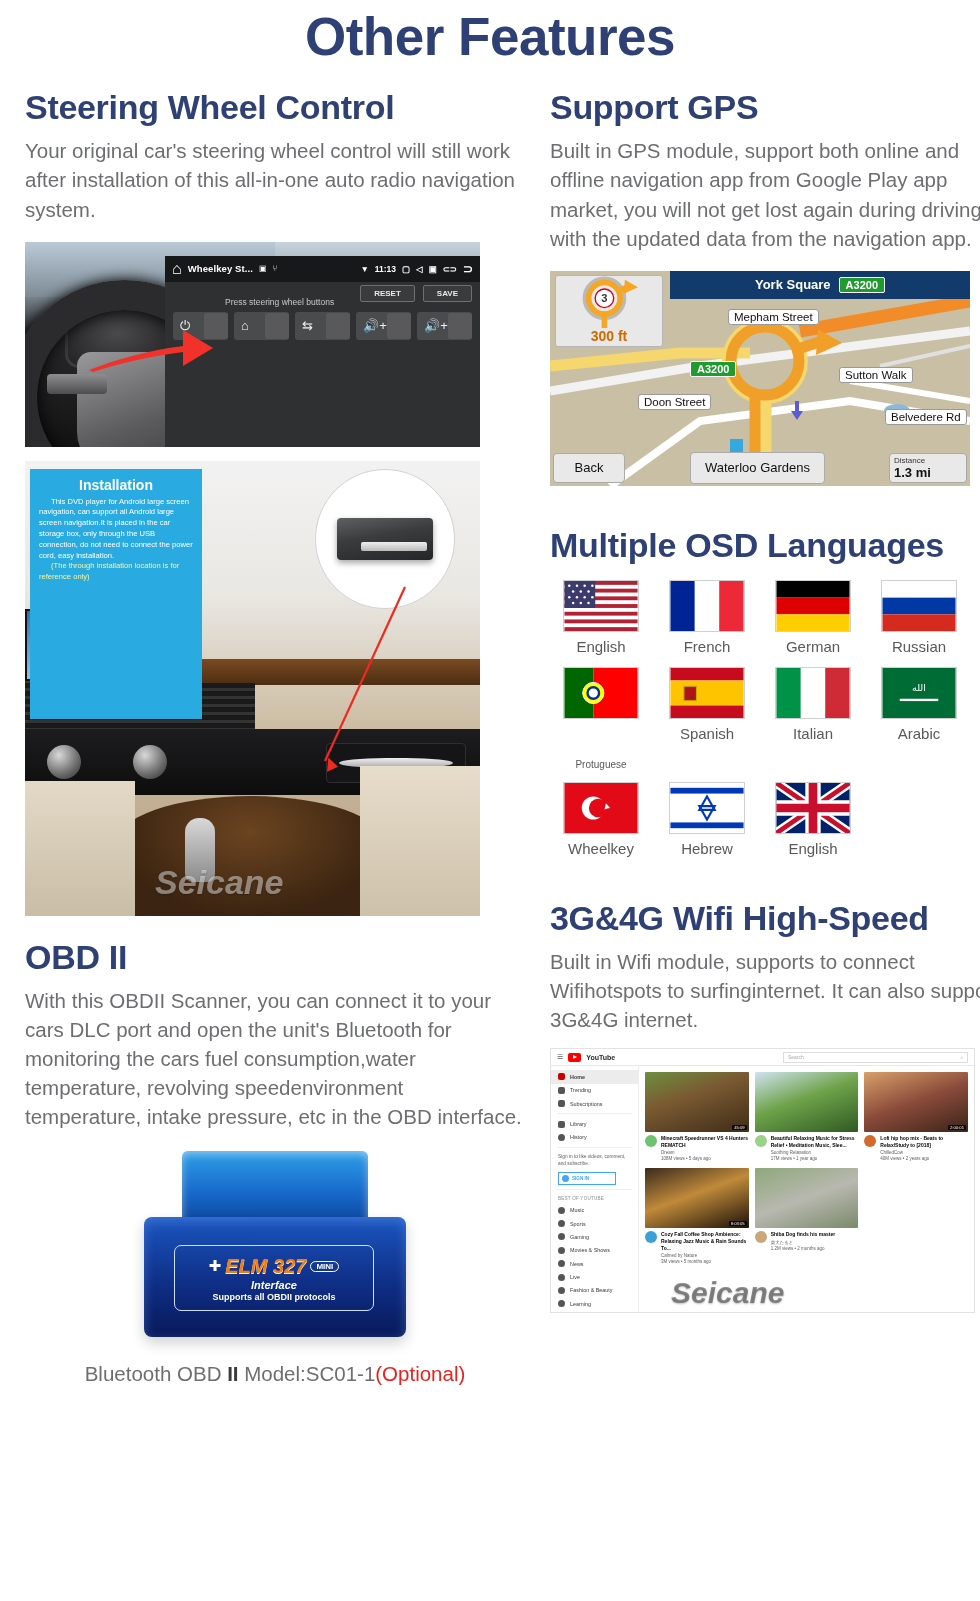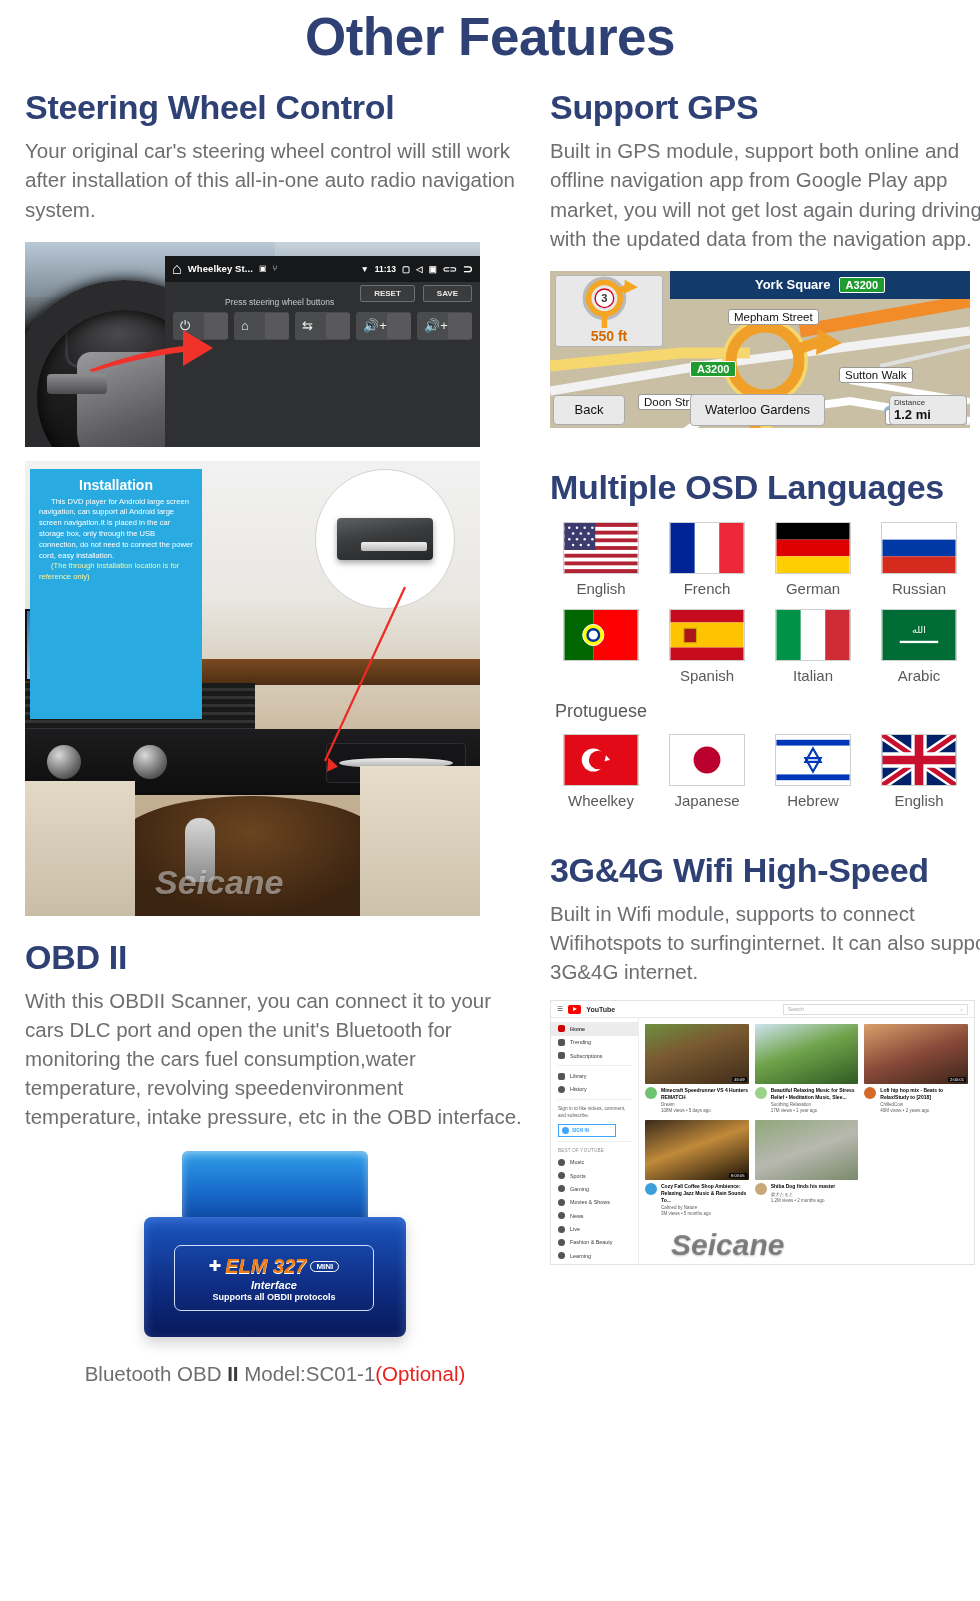--- a/index.html
+++ b/index.html
@@ -99,21 +99,21 @@
   .ap-keys { display:flex; gap:6px; padding:6px 8px; }
   .ap-key {
     width:56px; height:28px; background:#4a4b4d; border-radius:3px;
     display:flex; align-items:center; color:#f0f0f0;
     padding-left:7px; font-size:13px;
   }
   .ap-key .kbox { width:24px; height:26px; background:#59595b; margin-left:auto; border-radius:2px;}
 
   
   .map {
-    position:relative; width:420px; height:157px; margin-top:18px;
+    position:relative; width:420px; height:215px; margin-top:18px;
     background:#f0abfc; overflow:hidden;
     font-family:"Liberation Sans", sans-serif;
   }
   .map-header {
     position:absolute; left:120px; right:0; top:0; height:28px;
     background:#123a6b; color:#fff; display:flex; align-items:center;
     justify-content:center; gap:8px; font-size:13px; font-weight:bold;
     z-index:5;
   }
   .road-badge {
@@ -232,21 +232,21 @@
   
   .flags {
     display:grid; grid-template-columns:repeat(4,1fr);
     row-gap:12px; column-gap:4px; margin-top:16px; width:420px;
   }
   .flag-cell { display:flex; flex-direction:column; align-items:center; }
   .flag {
     width:76px; height:52px; border:1px solid #cfcfcf; position:relative; overflow:hidden;
   }
   .flag-label { font-size:15px; color:#58595b; margin-top:6px; }
-  .flag-label.small { font-size:18px;margin-top:40px; }
+  .flag-label.small { font-size:10px;margin-top:40px; }
 
   
   .obd-device {
     position:relative; width:290px; height:205px; margin:14px auto 0;
   }
   .obd-top {
     position:absolute; left:52px; top:6px; width:186px; height:78px;
     background:linear-gradient(180deg,#2f9fe8 0%,#1668c8 55%,#0d3f96 100%);
     border-radius:6px 6px 3px 3px;
     box-shadow: inset 0 3px 8px rgba(255,255,255,.45);
@@ -496,35 +496,35 @@
           <svg viewBox="0 0 108 56" style="width:108px;height:52px">
             <rect width="108" height="56" fill="#e8e8e8"></rect>
             <circle cx="48" cy="24" r="19" fill="none" stroke="#b9b9b9" stroke-width="9"></circle>
             <circle cx="48" cy="24" r="17" fill="none" stroke="#f5a623" stroke-width="6"></circle>
             <path d="M48,41 L48,56" stroke="#f5a623" stroke-width="6" fill="none"></path>
             <path d="M62,17 L74,11" stroke="#f5a623" stroke-width="6" fill="none"></path>
             <polygon points="70,4 84,12 69,19" fill="#f5a623"></polygon>
             <circle cx="48" cy="24" r="10" fill="#fff" stroke="#d0021b" stroke-width="1.5"></circle>
             <text x="48" y="28" font-size="12" font-weight="bold" fill="#333" text-anchor="middle" font-family="Liberation Sans">3</text>
           </svg>
-          <div class="turn-dist">550 ft</div>
+          <div class="turn-dist">300 ft</div>
         </div>
 
         <span class="road-badge" style="position:absolute;left:140px;top:90px;z-index:5;border:1px solid #fff">A3200</span>
 
         <span class="map-label" style="left:178px; top:38px">Mepham Street</span>
         <span class="map-label" style="left:289px; top:96px">Sutton Walk</span>
         <span class="map-label" style="left:88px;  top:123px">Doon Street</span>
         <span class="map-label" style="left:335px; top:138px">Belvedere Rd</span>
 
         <div class="map-bottom-card" style="left:3px; bottom:3px; width:72px; height:30px;">Back</div>
         <div class="map-bottom-card" style="left:140px; bottom:2px; width:135px; height:32px;">Waterloo Gardens</div>
         <div class="dist-card">
           <div class="dl">Distance</div>
-          <div class="dv">1.2 mi</div>
+          <div class="dv">1.3 mi</div>
         </div>
       </div>
     </div>
 
     <div style="margin-top:40px">
       <h2 class="sec">Multiple OSD Languages</h2>
 
       <div class="flags">
 
         <div class="flag-cell">
@@ -646,29 +646,20 @@
             <svg viewBox="0 0 76 52" style="width:100%;height:100%">
                 <rect width="76" height="52" fill="#e30a17"></rect>
                 <circle cx="30" cy="26" r="12" fill="#fff"></circle>
                 <circle cx="35" cy="26" r="9.6" fill="#e30a17"></circle>
                 <polygon points="46,26 40.5,28 41.8,22.4 45.6,26.5 40,27.5" fill="#fff" transform="translate(2,0) scale(1.15) translate(-6,-4)"></polygon>
               </svg>
           </div>
           <div class="flag-label">Wheelkey</div>
         </div>
 
-        <div class="flag-cell">
-          <div class="flag">
-            <svg viewBox="0 0 76 52" style="width:100%;height:100%">
-                <rect width="76" height="52" fill="#fff"></rect>
-                <circle cx="38" cy="26" r="14" fill="#bc002d"></circle>
-              </svg>
-          </div>
-          <div class="flag-label">Japanese</div>
-        </div>
 
         <div class="flag-cell">
           <div class="flag">
             <svg viewBox="0 0 76 52" style="width:100%;height:100%">
                 <rect width="76" height="52" fill="#fff"></rect>
                 <rect y="5" width="76" height="6" fill="#0038b8"></rect>
                 <rect y="41" width="76" height="6" fill="#0038b8"></rect>
                 <polygon points="38,14 46,28 30,28" fill="none" stroke="#0038b8" stroke-width="2.2"></polygon>
                 <polygon points="38,38 46,24 30,24" fill="none" stroke="#0038b8" stroke-width="2.2"></polygon>
               </svg>

